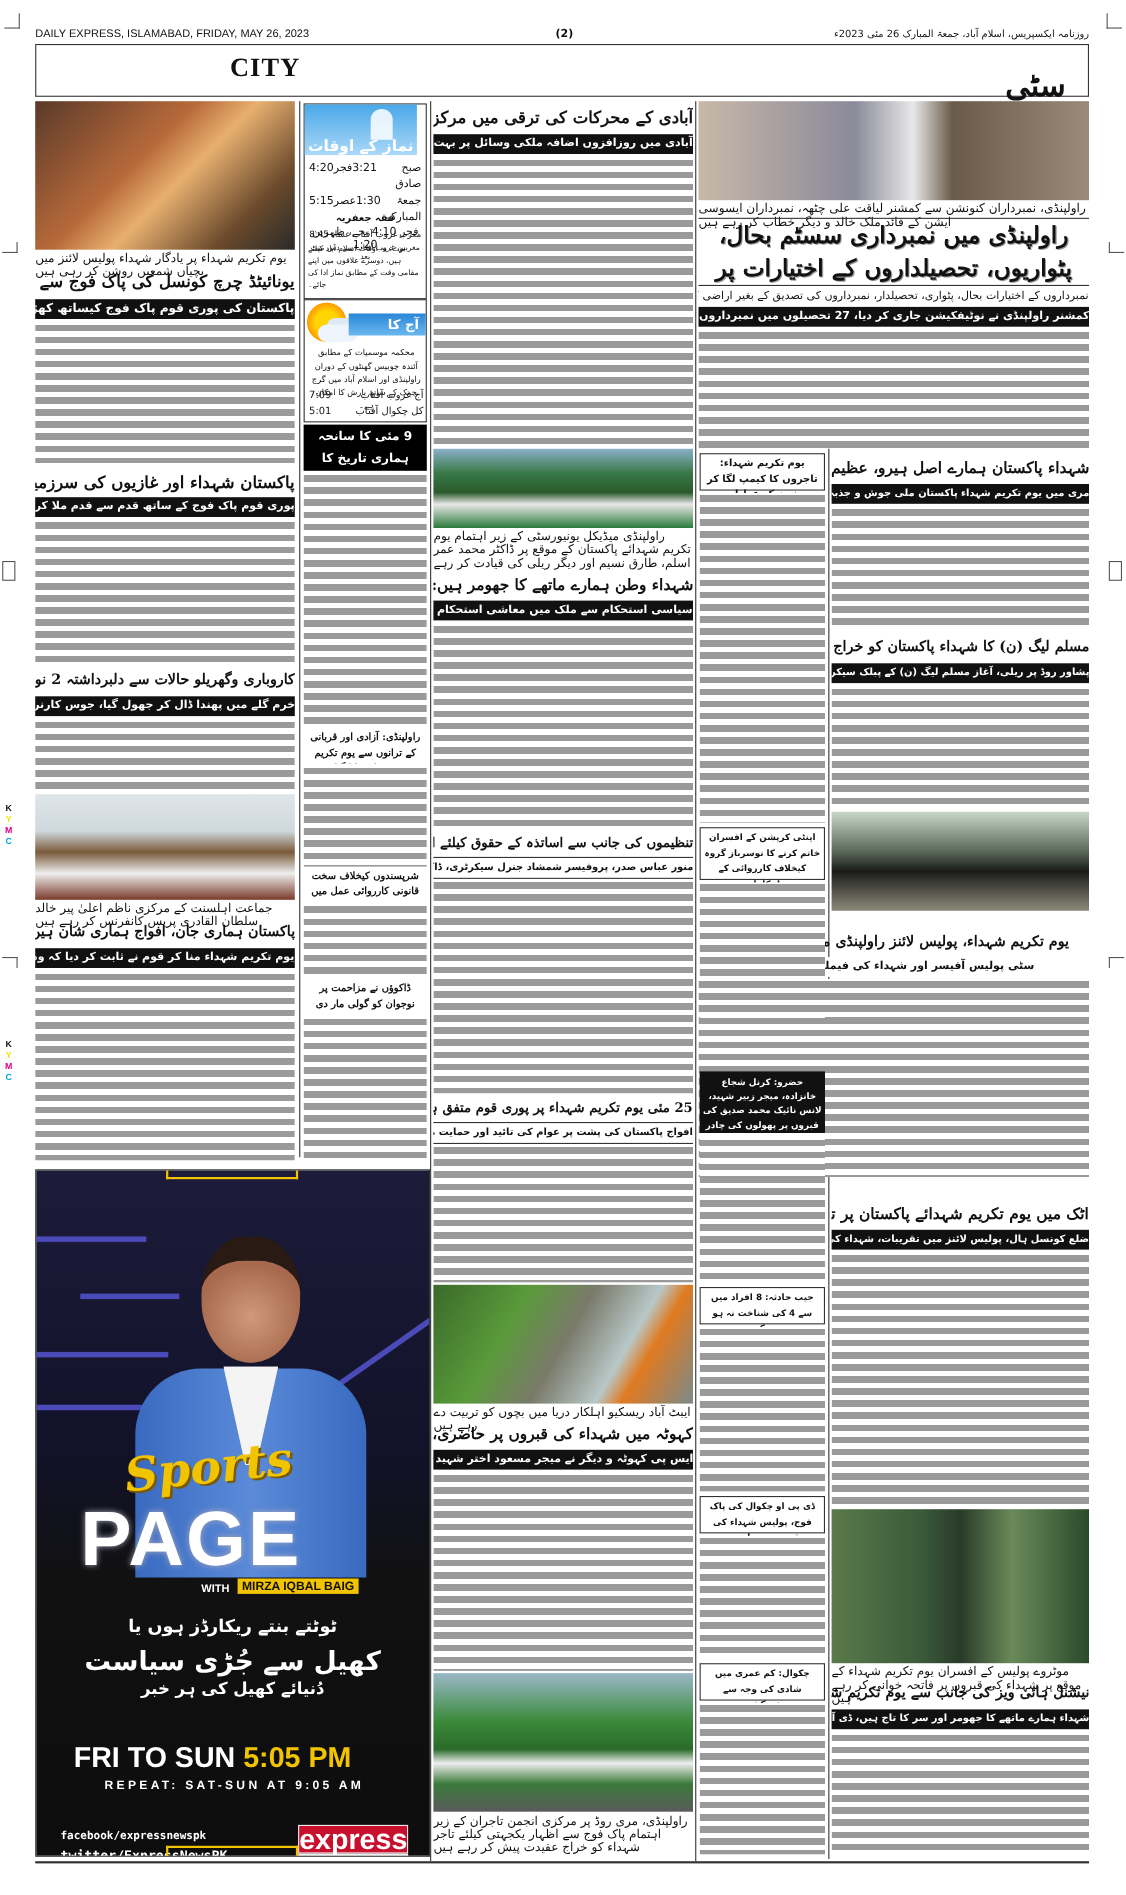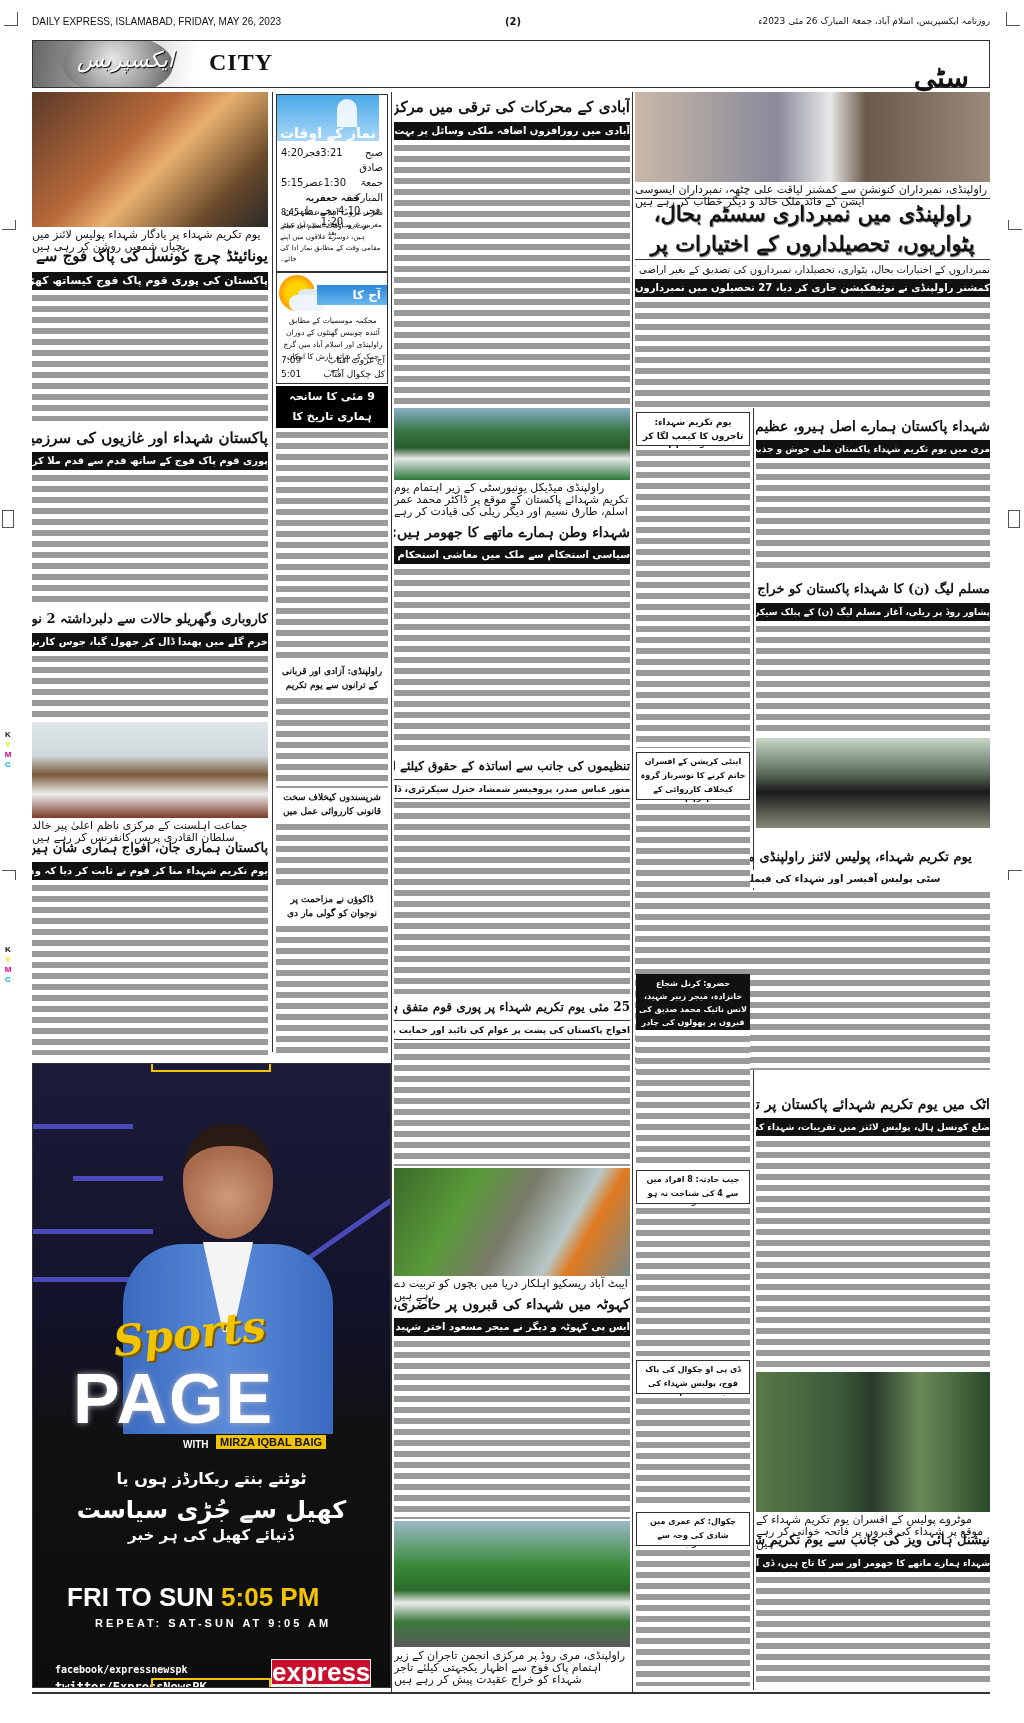--- a/index.html
+++ b/index.html
@@ -7,21 +7,21 @@
 .abs{position:absolute}
 .reg{position:absolute;width:14px;height:14px;border-color:#555;border-style:solid}
 .cmyk{position:absolute;left:2px;width:12px;font-size:8px;font-weight:bold;line-height:10px;text-align:center;font-family:"Liberation Sans",sans-serif}
 .c{color:#00a8e0}.m{color:#e0008a}.y{color:#f2e400}.k{color:#111}
 .mast{position:absolute;left:32px;top:40px;width:958px;height:48px;border:1px solid #333;background:#fff}
 .mast-logo{position:absolute;left:0;top:0;width:160px;height:46px;background:linear-gradient(100deg,#666 0%,#aaa 45%,#ddd 70%,#fff 100%);overflow:hidden}
 .globe{position:absolute;left:30px;top:-6px;width:110px;height:60px;border-radius:50%;background:radial-gradient(circle at 45% 40%,#eee,#888 60%,#444);opacity:.9}
 .logo-urdu{position:absolute;left:44px;top:6px;font-size:22px;color:#fff;font-family:"DejaVu Serif",serif;text-shadow:1px 1px 1px #000;font-style:italic}
 .city-en{position:absolute;left:176px;top:8px;font-family:"Liberation Serif",serif;font-weight:bold;font-size:24px;letter-spacing:1px}
 .city-ur{position:absolute;right:20px;top:20px;font-size:28px;font-weight:bold;font-family:"DejaVu Serif",serif}
-.topline{position:absolute;top:16px;font-size:10px}
+.topline{position:absolute;top:26px;font-size:10px}
 .vline{position:absolute;width:1px;background:#333}
 .photo{position:absolute;overflow:hidden}
 .cap{position:absolute;font-size:11px;text-align:left;direction:rtl;line-height:12px}
 .hl{position:absolute;font-weight:bold;direction:rtl;text-align:center;white-space:nowrap;overflow:hidden;font-family:"DejaVu Serif",serif}
 .sub{position:absolute;background:#111;color:#fff;direction:rtl;text-align:center;white-space:nowrap;overflow:hidden;font-size:11px;line-height:18px;font-weight:bold}
 .body{position:absolute;direction:rtl;font-size:8px;line-height:11px;color:#444;overflow:hidden;text-align:justify}
 .body::before{content:"";display:block;height:100%;background:repeating-linear-gradient(#fff 0 2px,#9a9a9a 2px 8px,#fff 8px 11px)}
 .box{position:absolute;border:1px solid #333}
 .prayer-head{position:absolute;background:linear-gradient(#4aa8e8,#aad8f8);color:#fff;font-weight:bold;text-align:center;direction:rtl}
 .ptable{position:absolute;font-size:10px;line-height:15px}
@@ -72,24 +72,20 @@
   <div class="y">Y</div>
   <div class="m">M</div>
   <div class="c">C</div>
 </div>
 
 <div class="topline" style="left:32px;font-family:'Liberation Sans',sans-serif">DAILY EXPRESS, ISLAMABAD, FRIDAY, MAY 26, 2023</div>
 <div class="topline" style="left:505px;font-weight:bold">(2)</div>
 <div class="topline" style="right:34px;direction:rtl;font-size:9px">روزنامہ ایکسپریس، اسلام آباد، جمعۃ المبارک 26 مئی 2023ء</div>
 
 <div class="mast">
-  <div class="mast-logo">
-    <div class="globe"></div>
-    <div class="logo-urdu">ایکسپریس</div>
-  </div>
   <div class="city-en">CITY</div>
   <div class="city-ur">سٹی</div>
 </div>
 
 <div class="vline" style="left:272px;top:92px;height:960px"></div>
 <div class="vline" style="left:391px;top:92px;height:1600px"></div>
 <div class="vline" style="left:632px;top:92px;height:1600px"></div>
 <div class="vline" style="left:753px;top:360px;height:1330px"></div>
 
 <div class="photo" style="left:32px;top:92px;width:236px;height:135px;background:linear-gradient(135deg,#5a3a2a,#b86a3a 40%,#e8b070 55%,#6a4a2a 80%,#2a2a2a)"></div>

